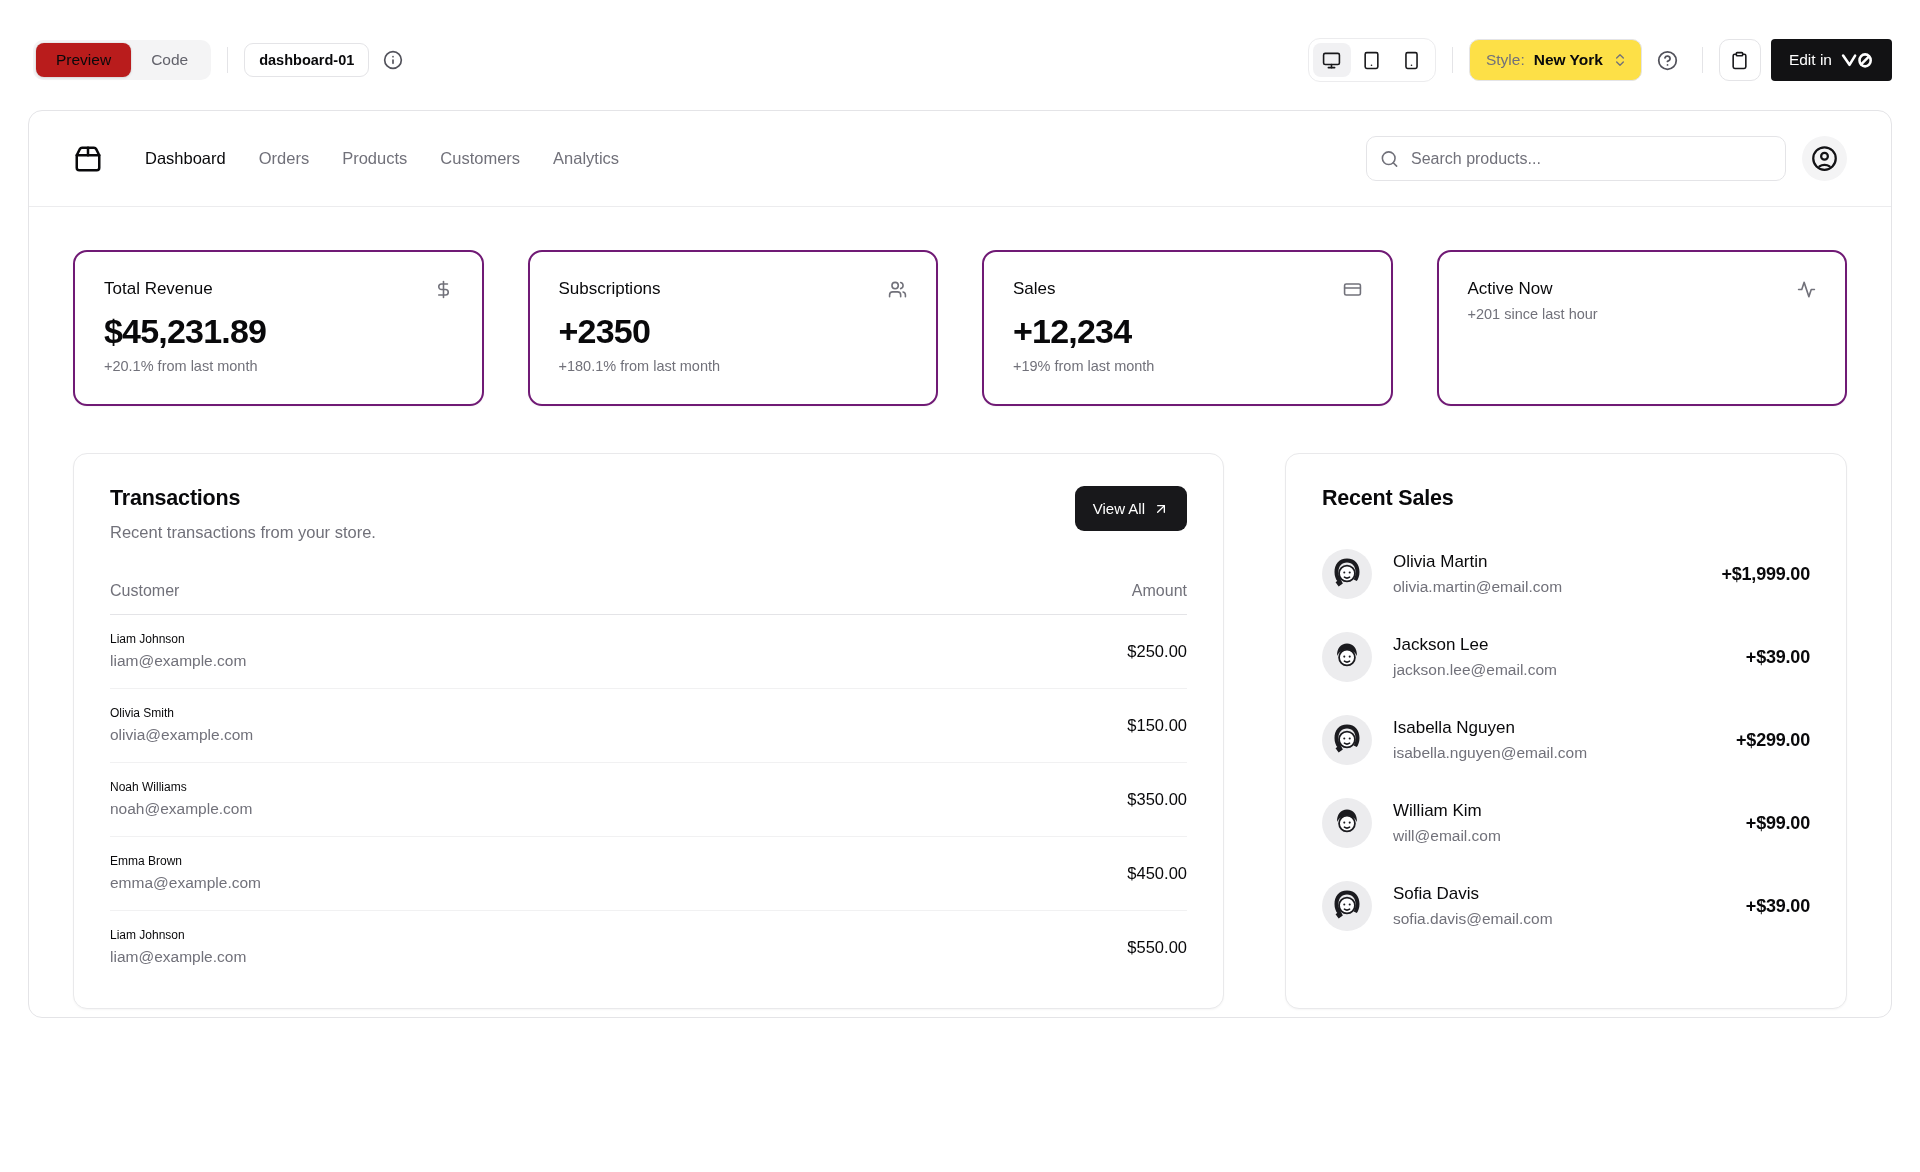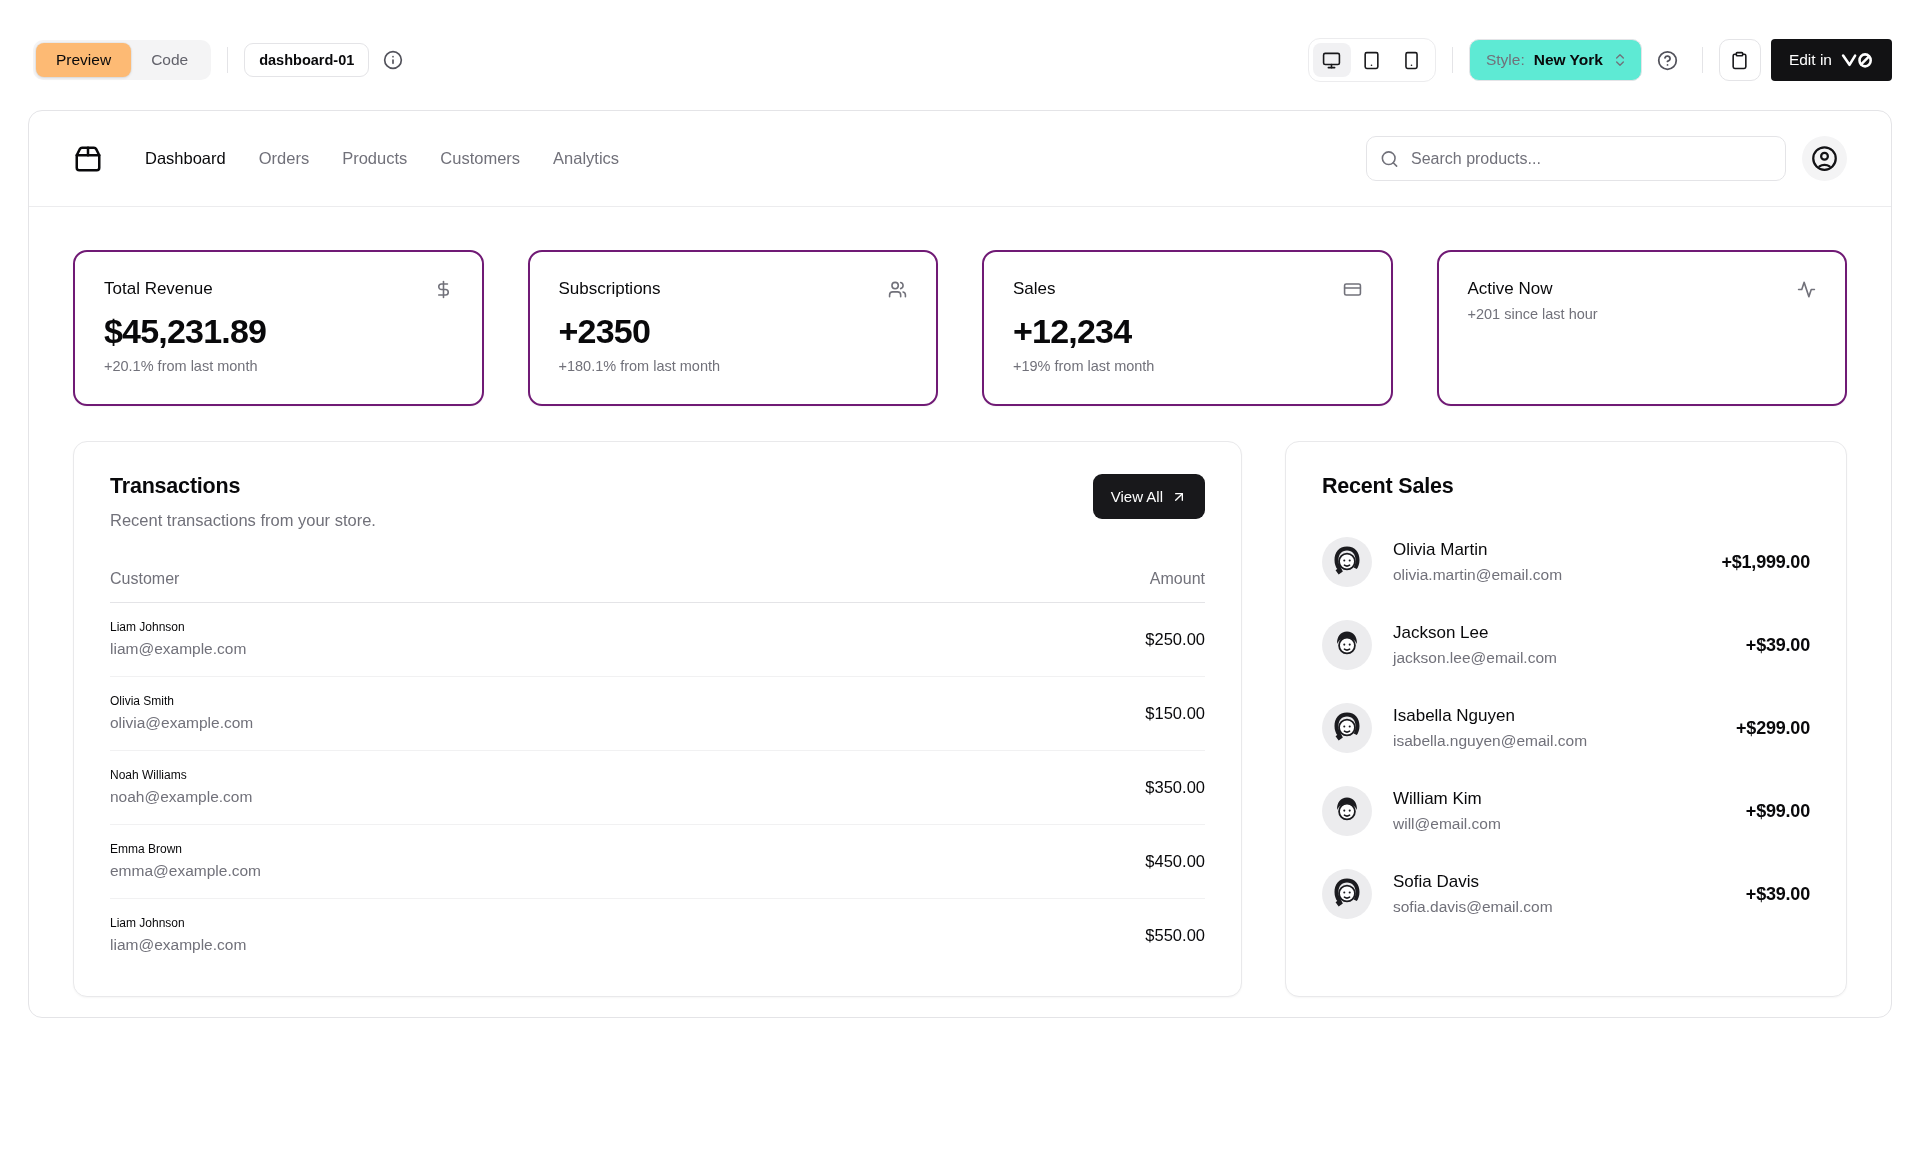--- a/index.html
+++ b/index.html
@@ -10,28 +10,28 @@
     color:#09090b; -webkit-font-smoothing:antialiased;
   }
   .lucide { fill:none; stroke:currentColor; stroke-width:2; stroke-linecap:round; stroke-linejoin:round; display:block; }
 
   
   .toolbar { height:110px; display:flex; align-items:center; justify-content:space-between; padding:10px 28px 0 33px; }
   .tb-group { display:flex; align-items:center; }
   .vdiv { width:1px; height:26px; background:#e4e4e7; margin:0 16px; }
   .segmented { display:flex; background:#f4f4f5; border-radius:10px; padding:3px; }
   .seg { border:0; background:transparent; font:500 15.5px "Liberation Sans",sans-serif; color:#62626b; padding:8px 20px; border-radius:8px; cursor:pointer; }
-  .seg.active { background:#fdba74; color:#09090b; box-shadow:0 1px 3px rgba(0,0,0,.10), 0 0 0 1px rgba(0,0,0,.03); }
+  .seg.active { background:#b91c1c; color:#09090b; box-shadow:0 1px 3px rgba(0,0,0,.10), 0 0 0 1px rgba(0,0,0,.03); }
   .badge { display:inline-block; border:1px solid #e4e4e7; border-radius:9px; padding:8px 14px; font-size:14.5px; font-weight:700; color:#09090b; background:#fff; }
   .iconbtn { border:0; background:transparent; color:#3f3f46; width:36px; height:36px; display:flex; align-items:center; justify-content:center; border-radius:9px; cursor:pointer; }
   .iconbtn.bordered { border:1px solid #e4e4e7; width:42px; height:42px; border-radius:10px; color:#18181b; }
   .device-group { display:flex; align-items:center; gap:2px; border:1px solid #ececee; background:#fff; border-radius:12px; padding:4px; }
   .device-btn { border:0; background:transparent; width:38px; height:34px; display:flex; align-items:center; justify-content:center; border-radius:8px; color:#18181b; cursor:pointer; }
   .device-btn.active { background:#f1f1f3; }
-  .style-select { display:flex; align-items:center; gap:9px; border:1px solid #e4e4e7; background:#5eead4; border-radius:10px; height:42px; padding:0 13px 0 16px; cursor:pointer; font-family:inherit; }
+  .style-select { display:flex; align-items:center; gap:9px; border:1px solid #e4e4e7; background:#fde047; border-radius:10px; height:42px; padding:0 13px 0 16px; cursor:pointer; font-family:inherit; }
   .style-select .lbl { font-size:15.5px; color:#71717a; }
   .style-select .val { font-size:15.5px; font-weight:600; color:#09090b; }
   .style-select .chev { color:#71717a; }
   .v0-btn { display:flex; align-items:center; gap:9px; border:0; background:#121214; color:#fff; border-radius:4px; height:42px; padding:0 18px; font:500 15.5px "Liberation Sans",sans-serif; cursor:pointer; margin-left:10px; }
 
   
   .frame { margin:0 28px; height:908px; border:1px solid #e4e4e7; border-radius:14px; background:#fff; overflow:hidden; }
 
   .navbar { height:96px; display:flex; align-items:center; padding:0 44px; border-bottom:1px solid #ececee; }
   .logo { color:#09090b; margin-right:42px; display:flex; cursor:pointer; }
@@ -50,21 +50,21 @@
   
   .stats { display:grid; grid-template-columns:repeat(4,1fr); gap:44px; }
   .stat-card { border:2px solid #701a75; border-radius:14px; background:#fff; box-shadow:0 1px 2px rgba(0,0,0,.04); padding:27px 29px 30px; }
   .stat-head { display:flex; align-items:center; justify-content:space-between; }
   .stat-title { font-size:17px; font-weight:500; color:#09090b; }
   .stat-icon { color:#71717a; }
   .stat-value { font-size:34px; font-weight:700; letter-spacing:-0.8px; margin-top:13px; }
   .stat-sub { font-size:14.5px; color:#71717a; margin-top:7px; }
 
   
-  .content { display:grid; grid-template-columns:1fr 562px; gap:43px; margin-top:35px; }
+  .content { display:grid; grid-template-columns:1fr 562px; gap:61px; margin-top:47px; }
   .card { border:1px solid #e9e9eb; border-radius:14px; background:#fff; box-shadow:0 1px 2px rgba(0,0,0,.04); }
 
   .tx-card { padding:32px 36px 24px; }
   .tx-head { display:flex; align-items:flex-start; justify-content:space-between; }
   .card-title { font-size:21.5px; font-weight:700; letter-spacing:-0.2px; }
   .card-sub { font-size:16.5px; color:#71717a; margin-top:12px; }
   .viewall-btn { display:flex; align-items:center; gap:8px; border:0; background:#18181b; color:#fff; border-radius:9px; height:45px; padding:0 18px; font:500 15px "Liberation Sans",sans-serif; cursor:pointer; }
   .tx-table { margin-top:30px; width:100%; }
   .tx-cols { display:flex; justify-content:space-between; padding:10px 0 14px; border-bottom:1px solid #e4e4e7; }
   .tx-col { font-size:16px; color:#71717a; }

